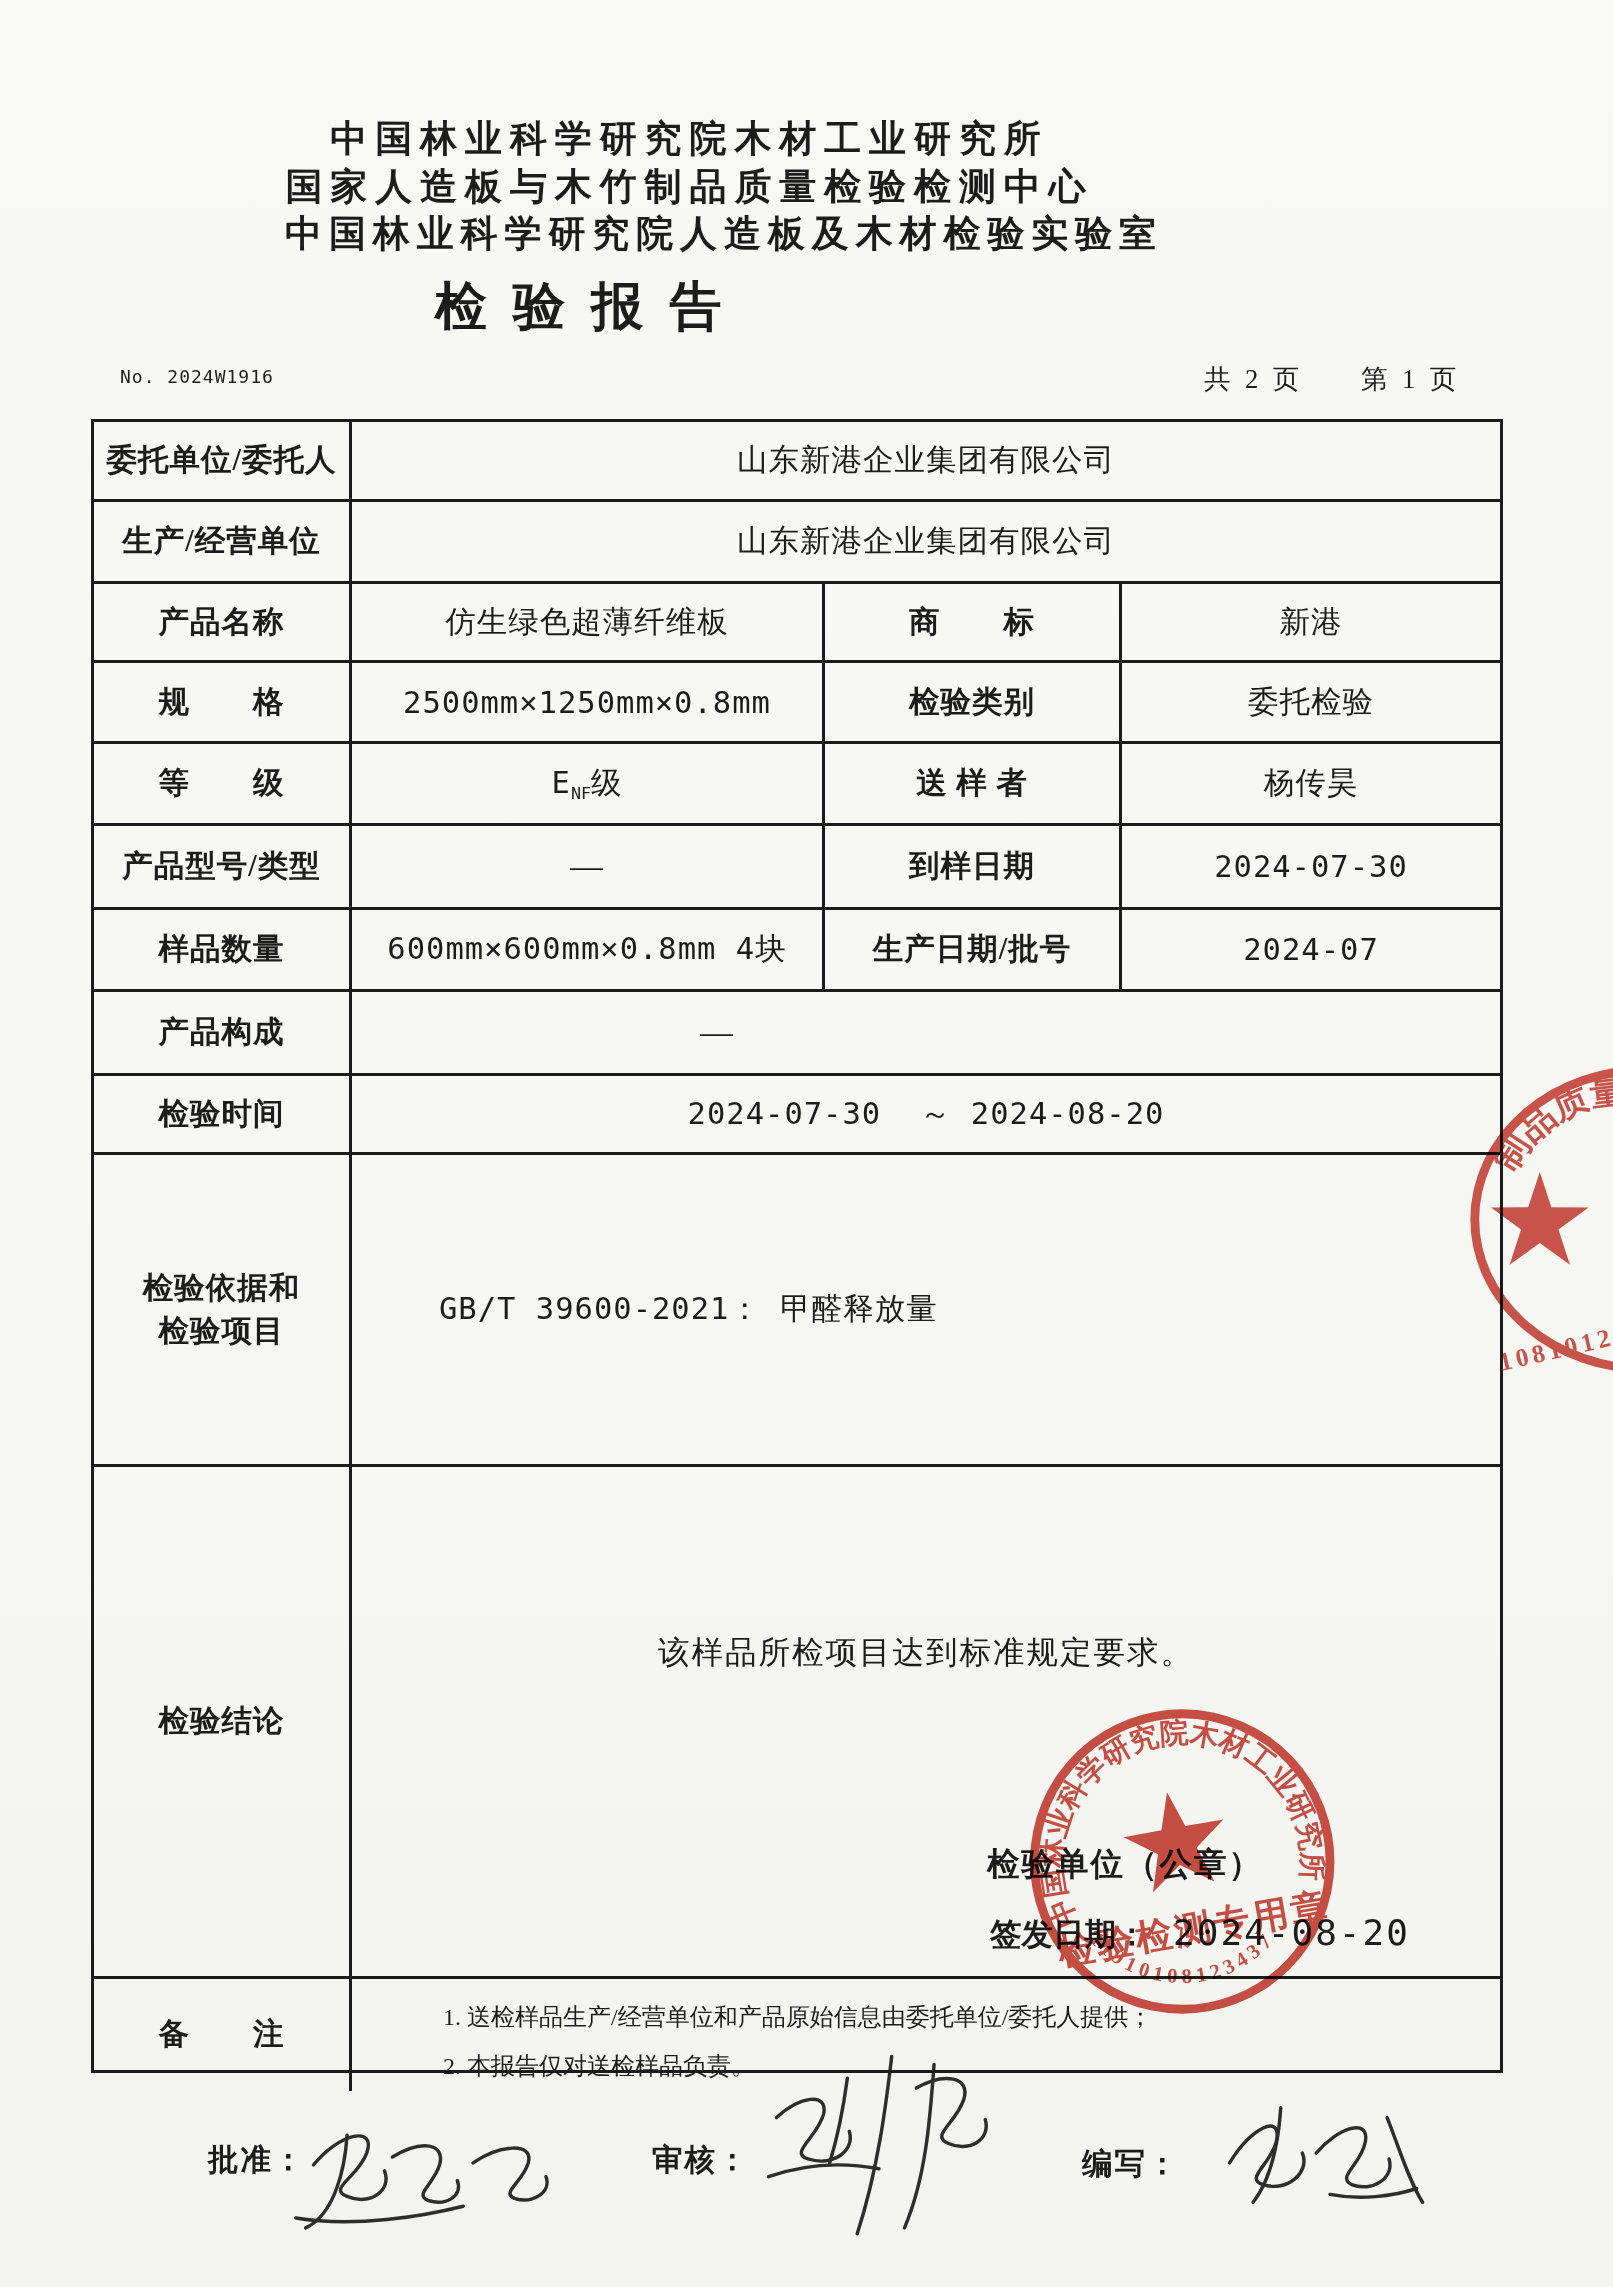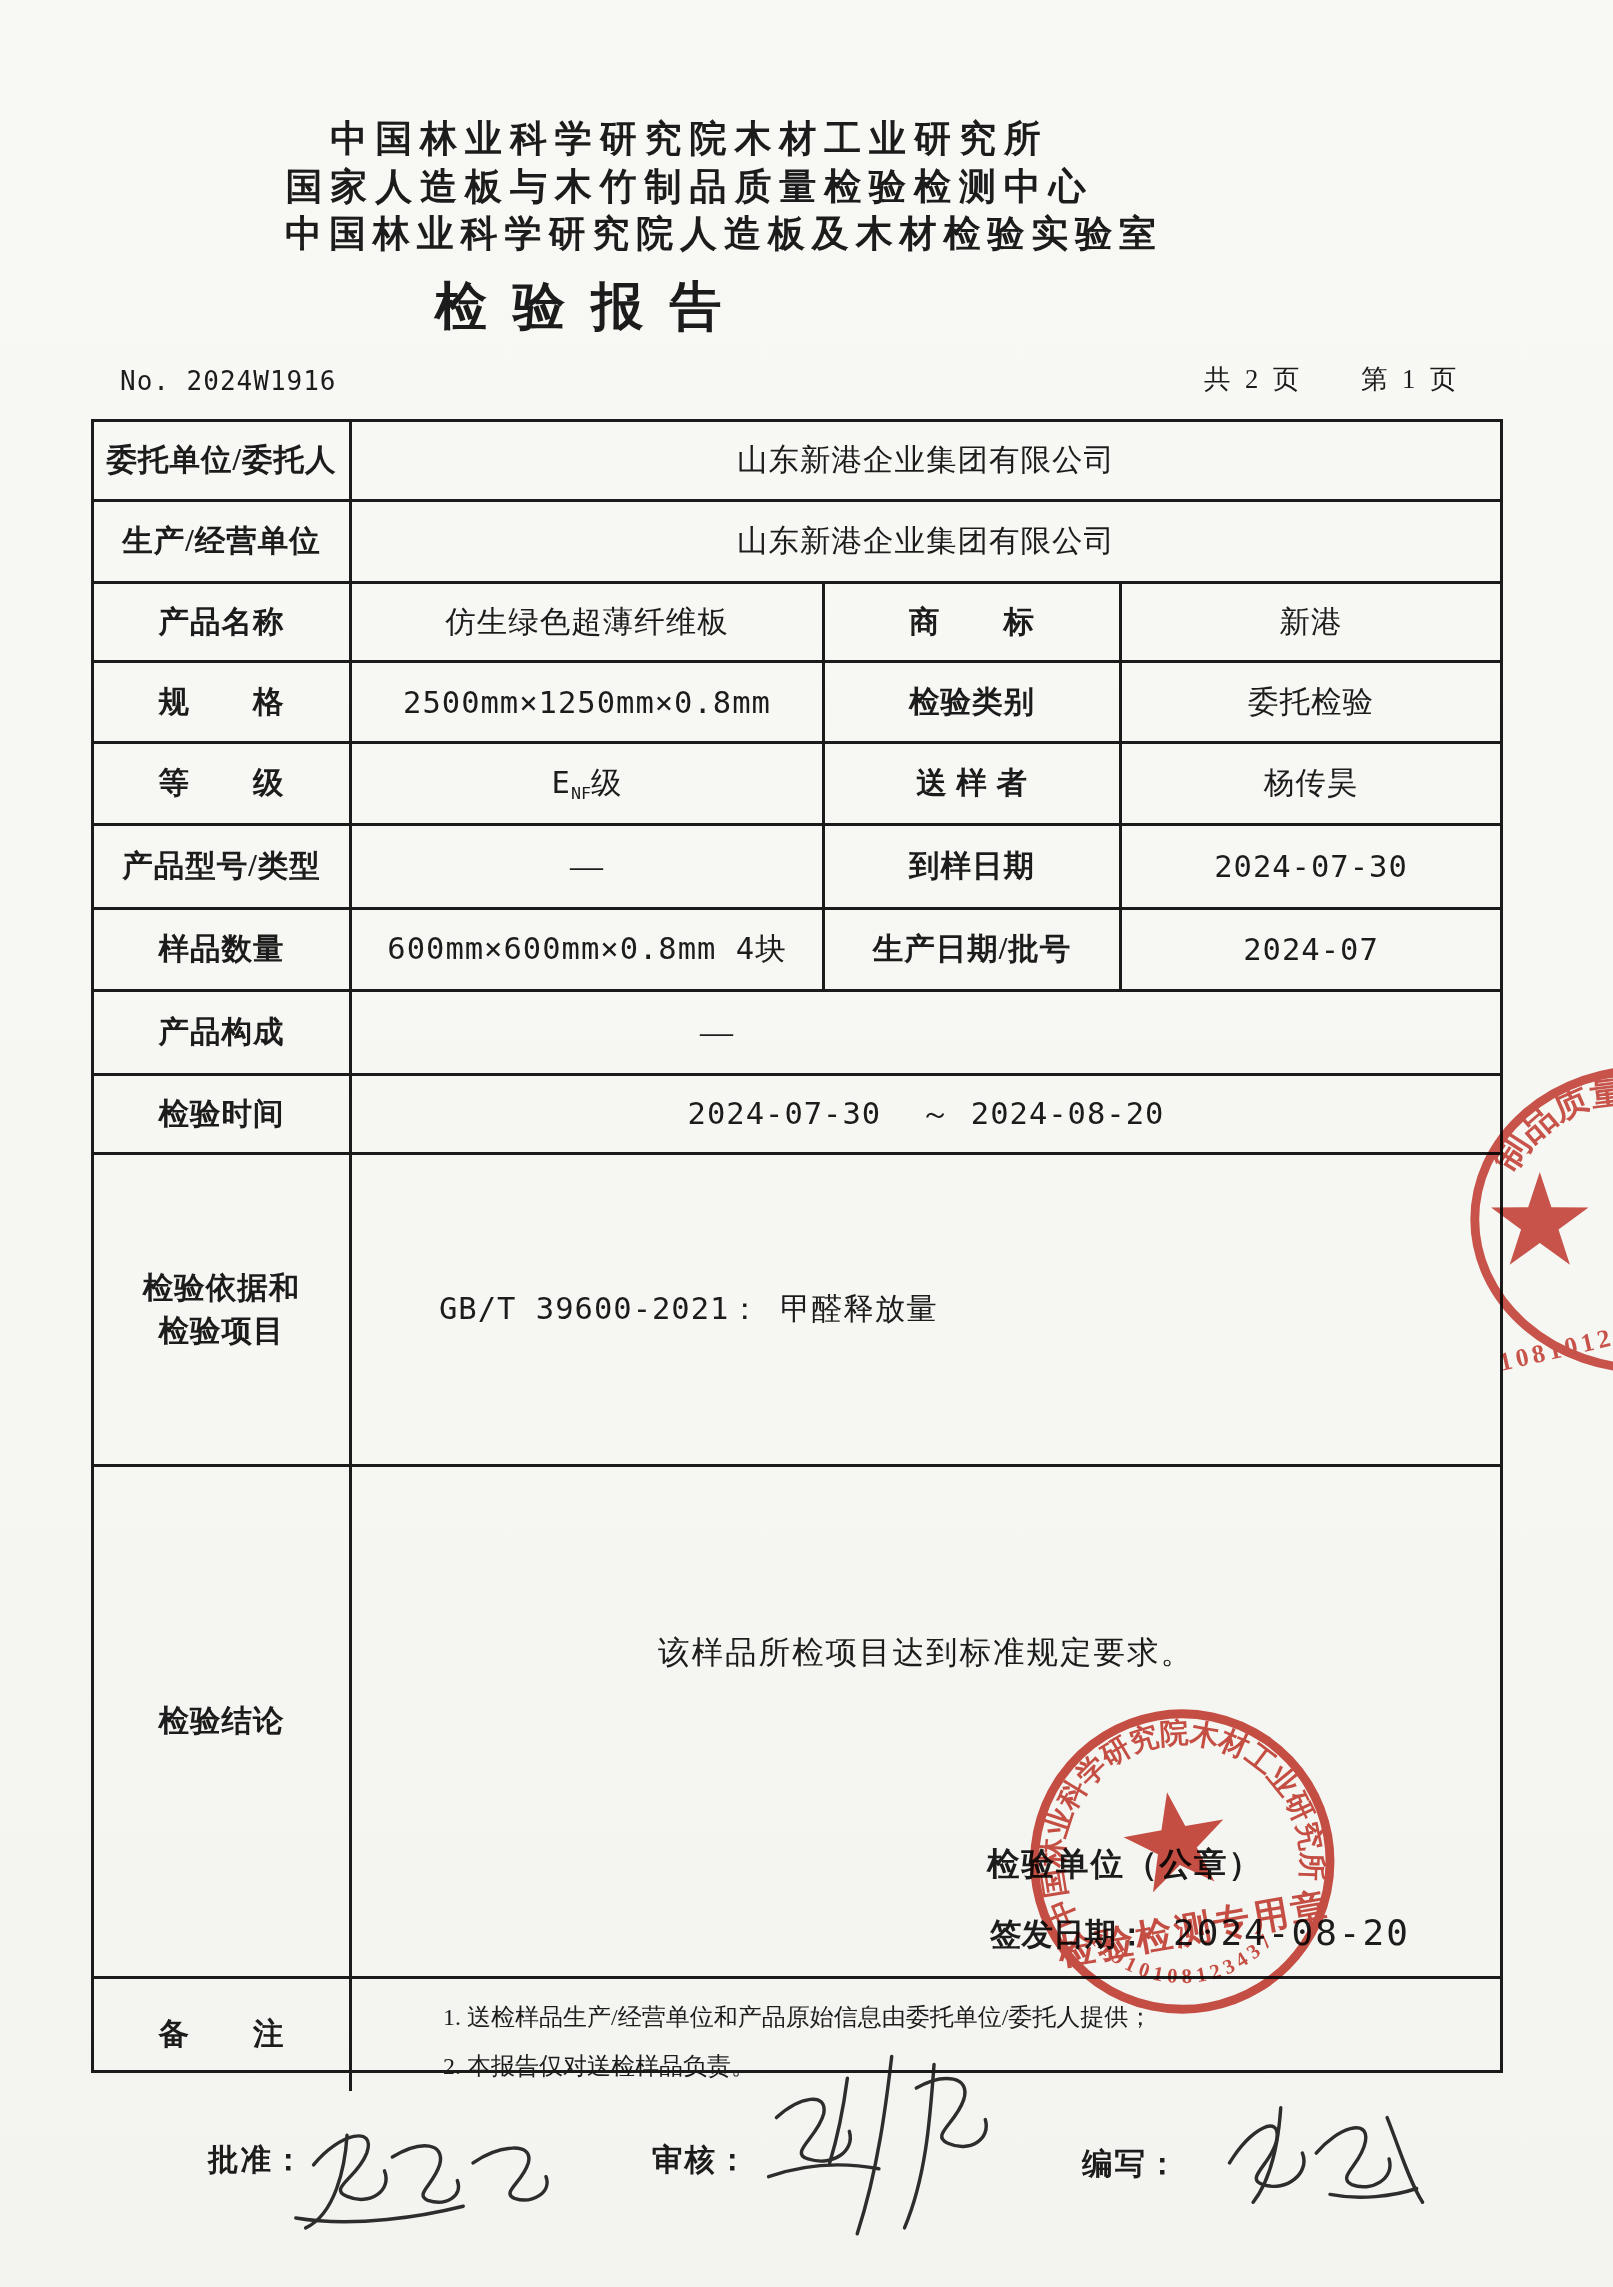--- a/index.html
+++ b/index.html
@@ -9,21 +9,21 @@
         background:linear-gradient(180deg,#f8f8f5 0%,#f6f6f3 60%,#f3f3ef 100%);}
   .abs{position:absolute;}
   .ctr{text-align:center;}
   .hline{font-family:"Liberation Sans",sans-serif;font-weight:bold;white-space:nowrap;}
   .h1{left:0;width:1379px;top:114px;font-size:37px;letter-spacing:7.9px;}
   .h2{left:0;width:1379px;top:162px;font-size:37px;letter-spacing:7.9px;}
   .h3{left:0;width:1448px;top:209px;font-size:37px;letter-spacing:6.9px;}
   .title{left:0;width:1162px;top:272px;font-size:52px;letter-spacing:5.9px;
          font-family:"Liberation Sans",sans-serif;font-weight:bold;}
   .mono{font-family:"DejaVu Sans Mono",monospace;}
-  .no-line{left:120px;top:366px;font-size:26px;letter-spacing:1px;}
+  .no-line{left:120px;top:366px;font-size:18px;letter-spacing:1px;}
   .pg{top:361px;font-size:26.6px;font-weight:normal;letter-spacing:3.9px;
       font-family:"Liberation Serif",serif;}
   
   .tbl{position:absolute;left:91px;top:419px;width:1406px;height:1648px;
        border:3.9px solid #1b1b1b;display:grid;
        grid-template-columns:255px 473px 297px 1fr;
        grid-template-rows:77px 82px 79px 81px 82px 84px 82px 84px 79px 312px 512px 1fr;
        background:transparent;}
   .cell{display:flex;align-items:center;justify-content:center;
         border-left:3px solid #1b1b1b;border-top:3.9px solid #1b1b1b;

